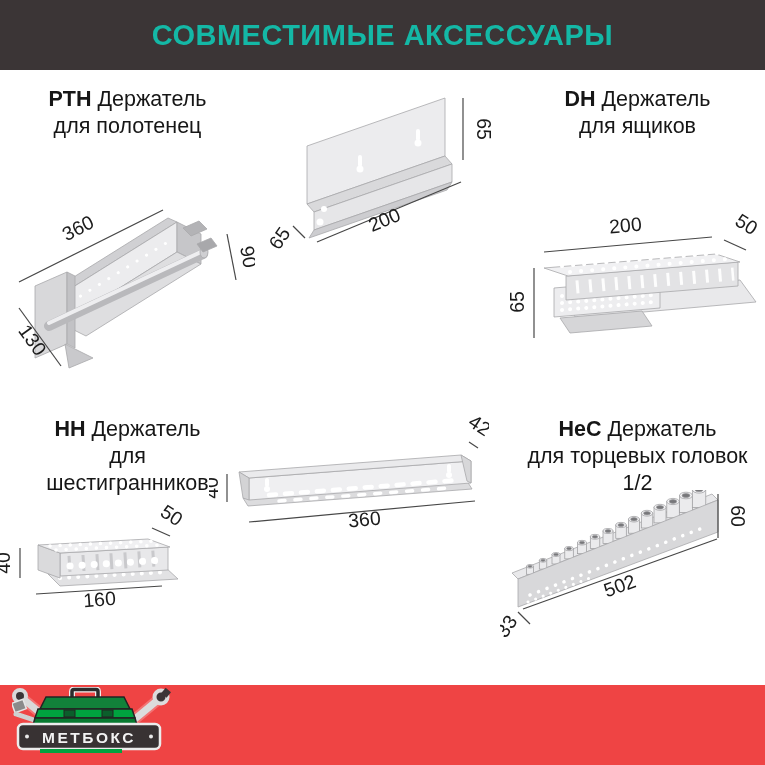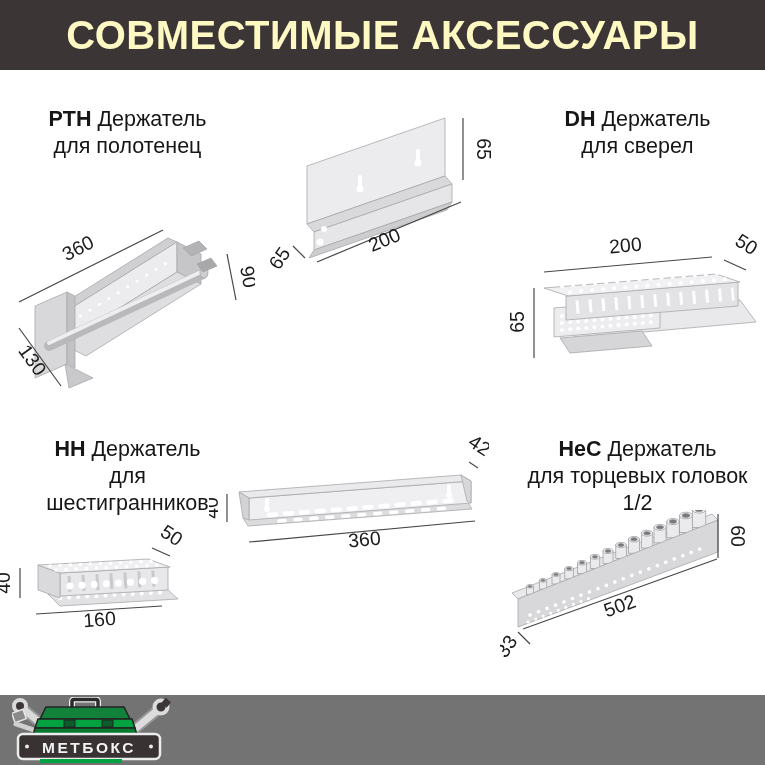--- a/index.html
+++ b/index.html
@@ -1,44 +1,44 @@
 <!DOCTYPE html>
 <html><head>
 <meta charset="utf-8">
 <style>
   html,body{margin:0;padding:0}
   body{width:765px;height:765px;position:relative;background:#ffffff;
        font-family:"Liberation Sans",sans-serif;overflow:hidden}
 
   .header{height:70px;background:#3b3536;display:flex;align-items:center;justify-content:center}
-  .header h1{margin:0;color:#fef9c3;font-size:40px;font-weight:bold;letter-spacing:.5px}
+  .header h1{margin:0;color:#14b8a6;font-size:29px;font-weight:bold;letter-spacing:.5px}
 
   .grid{display:grid;grid-template-columns:255px 255px 255px}
-  .grid.row1{padding-top:36px}
+  .grid.row1{padding-top:16px}
   .grid.row2{margin-top:26px}
   .card{position:relative}
   .card-title{margin:0;font-size:21.5px;line-height:27px;text-align:center;color:#161616;
               font-weight:normal;white-space:pre-line}
   .row1 .card-title{height:104px}
   .row2 .card-title{height:84px}
   .code{font-weight:bold}
 
   .fig{display:block}
   .fig-pth{margin-left:5px}
   .fig-spbh{margin-left:5px;margin-top:-8px}
   .fig-dh{margin-left:0}
   .fig-hh{margin-top:-12px}
   .fig-th{margin-top:-6px;margin-left:-46px}
   .fig-hec{margin-top:-10px;margin-left:-10px}
 
   svg text.dim{font-size:19.5px;fill:#1b1b1b;text-anchor:middle;font-family:"Liberation Sans",sans-serif}
   svg .dl{stroke:#474747;stroke-width:1.2;fill:none}
   svg .shape{stroke:#a8a8ab;stroke-width:.8}
 
-  .footer{position:absolute;left:0;right:0;bottom:0;height:70px;background:#737373}
+  .footer{position:absolute;left:0;right:0;bottom:0;height:80px;background:#ef4444}
   .logo{display:block;margin-left:12px;margin-top:2px}
   .logo text{font-family:"Liberation Sans",sans-serif}
 </style>
 </head>
 <body>
 
 <div class="header">
   <h1>СОВМЕСТИМЫЕ АКСЕССУАРЫ</h1>
 </div>
 
@@ -94,21 +94,21 @@
         <line class="dl" x1="57" y1="164" x2="201" y2="104"></line>
         <text class="dim" transform="translate(127,148) rotate(-23)">200</text>
         <line class="dl" x1="33" y1="148" x2="45" y2="160"></line>
         <text class="dim" transform="translate(25,164) rotate(-55)">65</text>
       </g>
     </svg>
   </div>
 
   <div class="card">
     <h3 class="card-title"><span class="code">DH</span> <span>Держатель
-для сверел</span></h3>
+для ящиков</span></h3>
     <svg class="fig fig-dh" width="255" height="185" viewBox="0 0 255 185">
       <g>
         <polygon class="shape" points="50,105 230,90 246,112 66,128" fill="#e9e9eb"></polygon>
         <polygon class="shape" points="50,128 132,121 142,136 60,143" fill="#d6d6d8"></polygon>
         <polygon class="shape" points="44,98 150,89 150,118 44,127" fill="#ededef"></polygon>
         <line x1="52" y1="106" x2="144" y2="98" stroke="#ffffff" stroke-width="4" stroke-dasharray="0.1 8" stroke-linecap="round"></line>
         <line x1="52" y1="113" x2="144" y2="105" stroke="#ffffff" stroke-width="4" stroke-dasharray="0.1 8" stroke-linecap="round"></line>
         <line x1="52" y1="120" x2="144" y2="112" stroke="#ffffff" stroke-width="4" stroke-dasharray="0.1 8" stroke-linecap="round"></line>
         <polygon class="shape" points="56,86 228,72 228,96 56,110" fill="#e3e3e5"></polygon>
         <line x1="66" y1="97" x2="224" y2="84" stroke="#fdfdfd" stroke-width="13" stroke-dasharray="3 10"></line>

